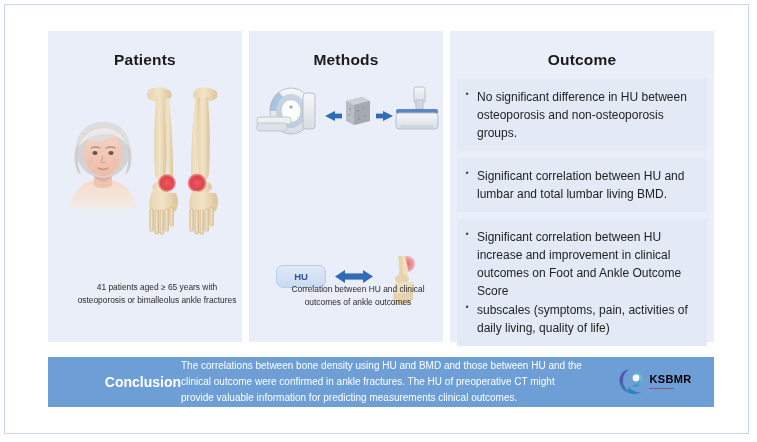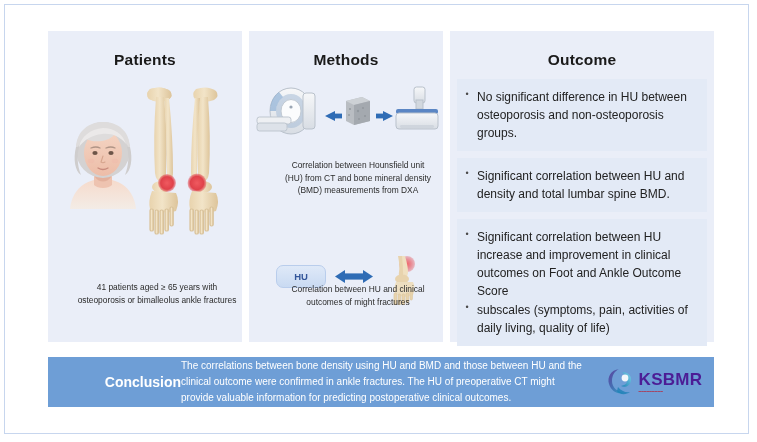--- a/index.html
+++ b/index.html
@@ -105,21 +105,21 @@
     flex:1;
     color:#ffffff;font-size:10px;line-height:1.62;
     padding-right:8px;
   }
   .logo{
     flex:0 0 120px;
     display:flex;align-items:center;justify-content:center;
     gap:3px;
   }
   .logo-word{
-    color:#4c1d95;font-size:17px;font-weight:bold;letter-spacing:.3px;
+    color:#000000;font-size:11px;font-weight:bold;letter-spacing:.3px;
     line-height:1;
   }
   .logo-sub{
     color:#b0324a;font-size:2.6px;letter-spacing:.1px;
     margin-top:2px;white-space:nowrap;
   }
 </style>
 </head>
 <body>
 
@@ -288,25 +288,20 @@
           <g transform="translate(147,6)">
             <rect x="18" y="0" width="11" height="16" rx="2.5" fill="url(#mach)" stroke="#b9c1cb"></rect>
             <rect x="20" y="13" width="7" height="9" fill="#d2d8df" stroke="#b9c1cb"></rect>
             <rect x="0" y="22" width="42" height="5" rx="2" fill="#5b86c4"></rect>
             <rect x="0" y="26" width="42" height="16" rx="3" fill="url(#mach)" stroke="#b9c1cb"></rect>
             <rect x="4" y="38" width="34" height="3" rx="1.4" fill="#cfd5dd"></rect>
           </g>
         </svg>
       </div>
 
-      <div class="caption methods-cap1">
-        <div>Correlation between Hounsfield unit</div>
-        <div>(HU) from CT and bone mineral density</div>
-        <div>(BMD) measurements from DXA</div>
-      </div>
 
       <div class="methods-art2">
         <div class="hu-pill">HU</div>
         <svg width="194" height="50" viewBox="0 0 194 50" style="position:absolute;left:0;top:0;">
 
           <g transform="translate(86,13)">
             <path d="M10 2 L0 8.5 L10 15 Z" fill="#2f6cb5"></path>
             <rect x="8" y="5.4" width="22" height="6.2" fill="#2f6cb5"></rect>
             <path d="M28 2 L38 8.5 L28 15 Z" fill="#2f6cb5"></path>
           </g>
@@ -329,39 +324,39 @@
               <rect x="14" y="38" width="2.6" height="11" rx="1.2"></rect>
               <rect x="18" y="37" width="2.6" height="10" rx="1.2"></rect>
               <rect x="22" y="35" width="2.4" height="9" rx="1.1"></rect>
             </g>
           </g>
         </svg>
       </div>
 
       <div class="caption methods-cap2">
         <div>Correlation between HU and clinical</div>
-        <div>outcomes of might fractures</div>
+        <div>outcomes of ankle outcomes</div>
       </div>
     </div>
 
     <div class="panel panel-results">
       <div class="panel-title">Outcome</div>
 
       <div style="margin-top:10px;">
         <div class="res-box">
           <div class="bullet-row">
             <span class="dot">•</span>
             <span class="btext">No significant difference in HU between osteoporosis and non-osteoporosis groups.</span>
           </div>
         </div>
 
         <div class="res-box">
           <div class="bullet-row">
             <span class="dot">•</span>
-            <span class="btext">Significant correlation between HU and density and total lumbar spine BMD.</span>
+            <span class="btext">Significant correlation between HU and lumbar and total lumbar living BMD.</span>
           </div>
         </div>
 
         <div class="res-box">
           <div class="bullet-row">
             <span class="dot">•</span>
             <span class="btext">Significant correlation between HU increase and improvement in clinical outcomes on Foot and Ankle Outcome Score</span>
           </div>
           <div class="bullet-row">
             <span class="dot">•</span>
@@ -442,21 +437,21 @@
         </svg>
       </div>
     </div>
   </div>
 
   <div class="conclusion">
     <div class="concl-label">Conclusion</div>
     <div class="concl-text">
       <div>The correlations between bone density using HU and BMD and those between HU and the</div>
       <div>clinical outcome were confirmed in ankle fractures. The HU of preoperative CT might</div>
-      <div>provide valuable information for predicting postoperative clinical outcomes.</div>
+      <div>provide valuable information for predicting measurements clinical outcomes.</div>
     </div>
     <div class="logo">
       <svg width="30" height="30" viewBox="0 0 30 30">
         <defs>
           <linearGradient id="sw1" x1="0" y1="0" x2="1" y2="1">
             <stop offset="0%" stop-color="#5e3f9e"></stop>
             <stop offset="100%" stop-color="#2aa3c8"></stop>
           </linearGradient>
           <linearGradient id="sw2" x1="0" y1="1" x2="1" y2="0">
             <stop offset="0%" stop-color="#1d7fb5"></stop>

